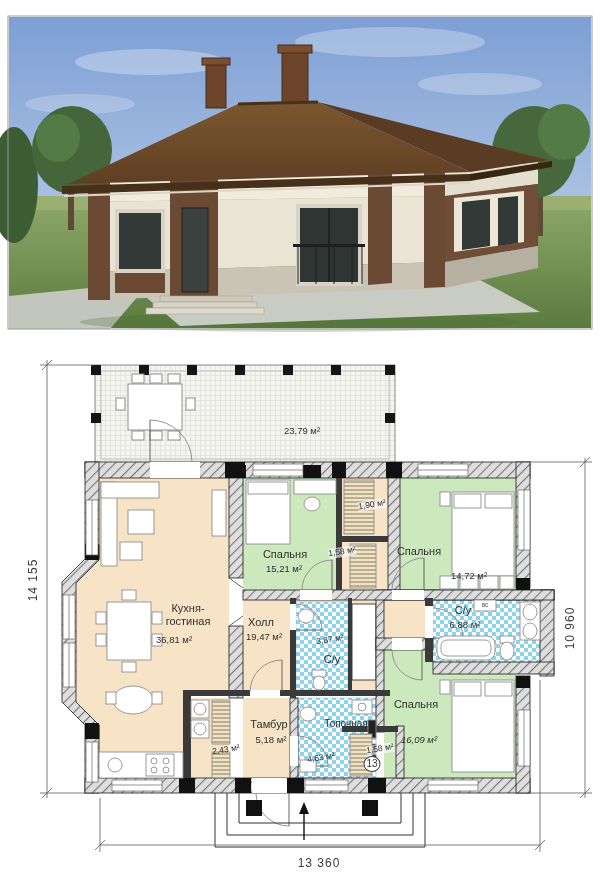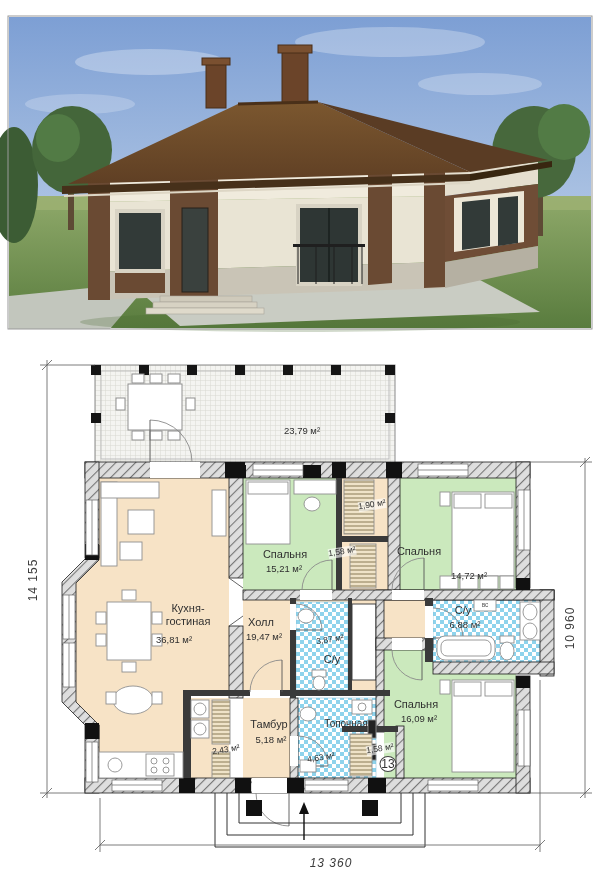--- a/index.html
+++ b/index.html
@@ -11,22 +11,22 @@
   .lbl{position:absolute;transform:translate(-50%,-50%);white-space:nowrap;
        color:#333;text-align:center;line-height:1.15;}
   .room-name{font-size:11px;color:#2f2f2f;}
   .room-area{font-size:9.5px;color:#2f2f2f;}
   .small-area{font-size:8.5px;color:#2f2f2f;}
   .rot{transform:translate(-50%,-50%) rotate(-9deg);}
   .vert{transform:translate(-50%,-50%) rotate(-90deg);}
   .dim{font-size:12px;color:#3c3c3c;letter-spacing:1px;}
   .tiny{font-size:6.5px;color:#555;}
   .door-mark{position:absolute;transform:translate(-50%,-50%);width:15px;height:14px;
-       border:1px solid #444;border-radius:50%;font-size:12px;line-height:14px;
-       text-align:center;color:#333;background:#fff;margin-left:16px;}
+       border:1px solid #444;border-radius:50%;font-size:10px;line-height:14px;
+       text-align:center;color:#333;background:#fff;}
 </style>
 </head>
 <body>
 
 <div class="page">
 
   <div class="photo">
   <svg width="600" height="340" viewBox="0 0 600 340">
     <defs>
       <linearGradient id="sky" x1="0" y1="0" x2="0" y2="1">
@@ -422,21 +422,21 @@
   <div class="lbl room-name" style="left:261px;top:282px;">Холл</div>
   <div class="lbl room-area" style="left:264px;top:297px;">19,47 м²</div>
 
   <div class="lbl room-name" style="left:285px;top:214px;">Спальня</div>
   <div class="lbl room-area" style="left:284px;top:229px;">15,21 м²</div>
 
   <div class="lbl room-name" style="left:419px;top:211px;">Спальня</div>
   <div class="lbl room-area" style="left:421px;top:236px;margin-left:48px;">14,72 м²</div>
 
   <div class="lbl room-name" style="left:416px;top:364px;">Спальня</div>
-  <div class="lbl room-area" style="left:419px;top:379px;">16,09 м²</div>
+  <div class="lbl room-area" style="left:419px;top:400px;font-style:italic;">16,09 м²</div>
 
   <div class="lbl room-name" style="left:463px;top:270px;">С/у</div>
   <div class="lbl room-area" style="left:465px;top:285px;">6,88 м²</div>
 
   <div class="lbl small-area rot" style="left:330px;top:300px;">3,87 м²</div>
   <div class="lbl room-name" style="left:332px;top:319px;">С/у</div>
 
   <div class="lbl room-name" style="left:269px;top:384px;">Тамбур</div>
   <div class="lbl room-area" style="left:271px;top:400px;">5,18 м²</div>
 
@@ -446,15 +446,15 @@
   <div class="lbl small-area rot" style="left:226px;top:410px;">2,43 м²</div>
   <div class="lbl small-area rot" style="left:372px;top:165px;background:rgba(255,255,255,.6);">1,90 м²</div>
   <div class="lbl small-area rot" style="left:342px;top:212px;background:rgba(255,255,255,.6);">1,58 м²</div>
   <div class="lbl small-area rot" style="left:380px;top:409px;background:rgba(255,255,255,.6);">1,58 м²</div>
 
   <div class="door-mark" style="left:372px;top:424px;">13</div>
   <div class="lbl tiny" style="left:485px;top:265px;">вс</div>
 
   <div class="lbl dim vert" style="left:34px;top:240px;">14 155</div>
   <div class="lbl dim vert" style="left:571px;top:288px;">10 960</div>
-  <div class="lbl dim" style="left:331px;top:524px;font-style:italic;">13 360</div>
+  <div class="lbl dim" style="left:319px;top:524px;">13 360</div>
   </div>
 </div>
 
 </body></html>

